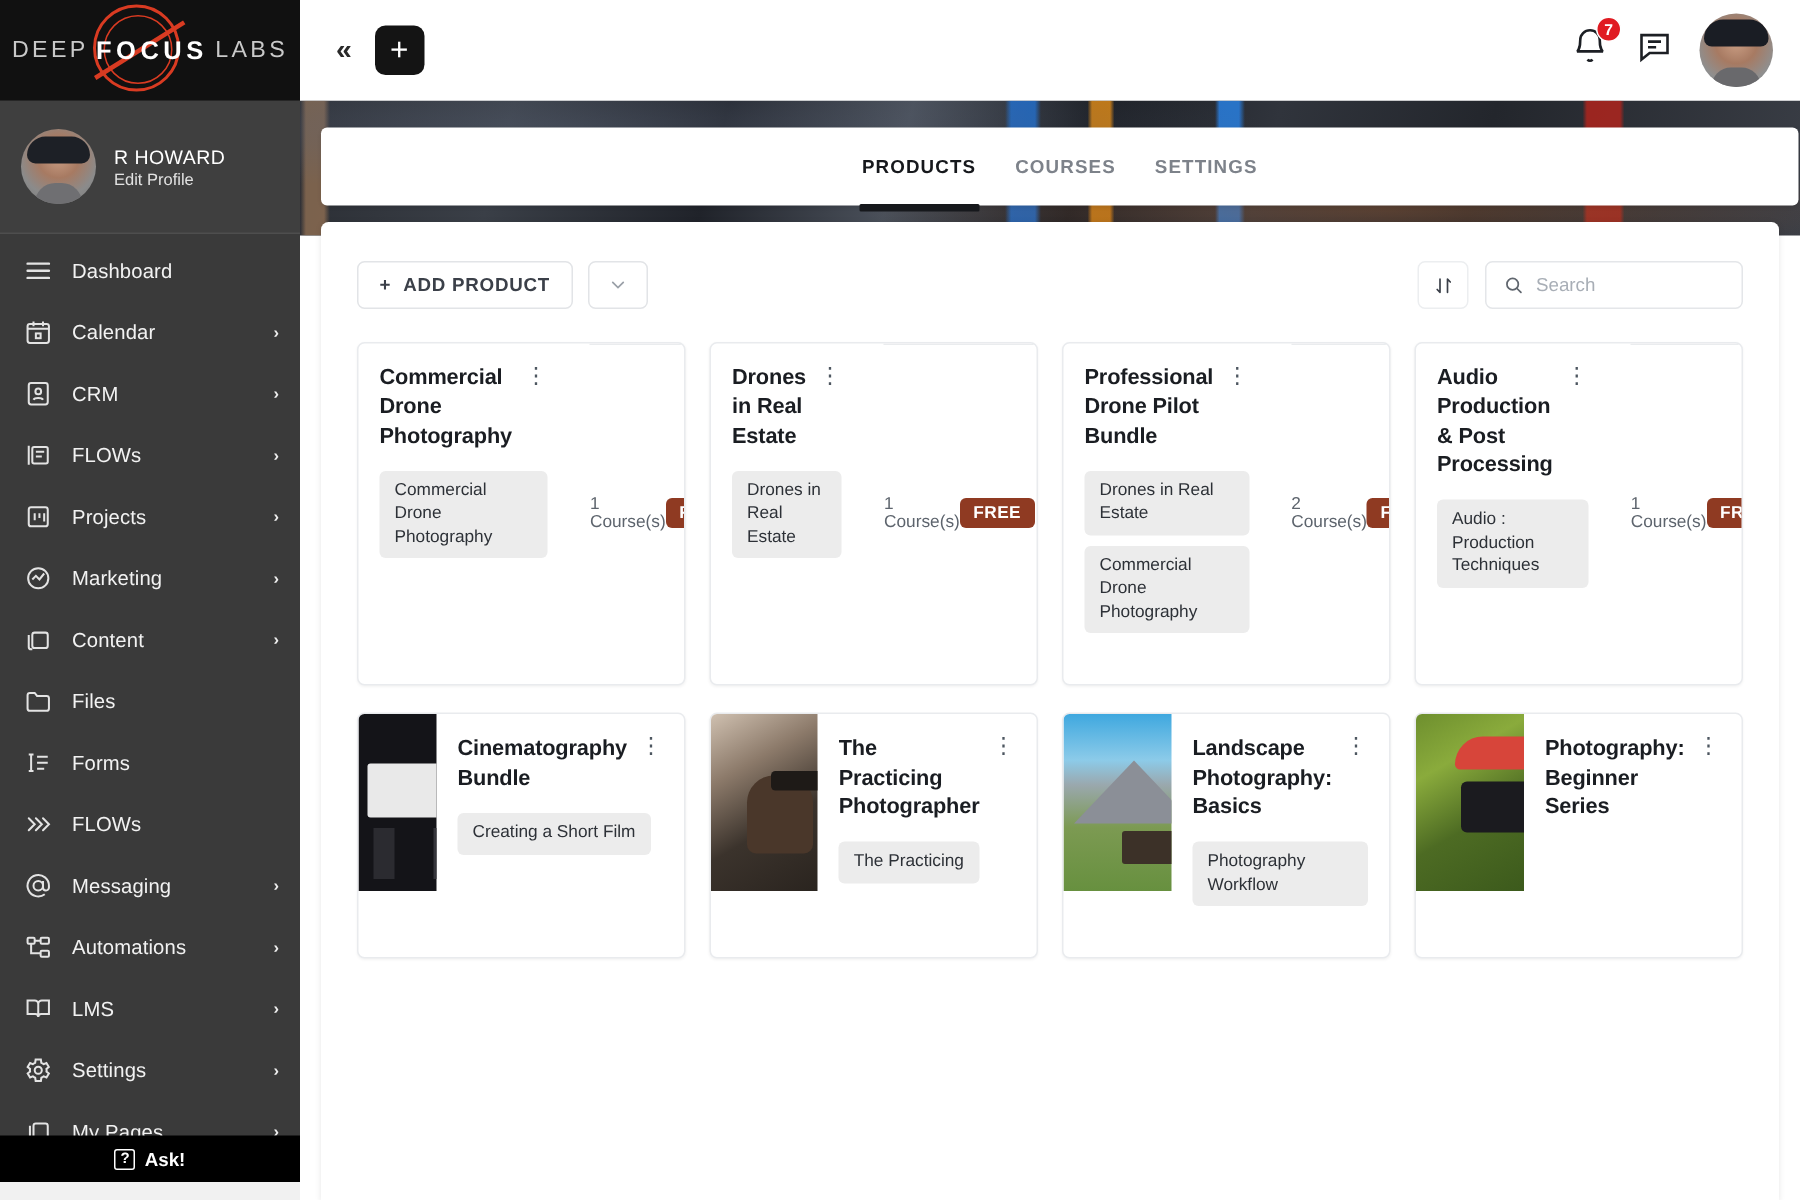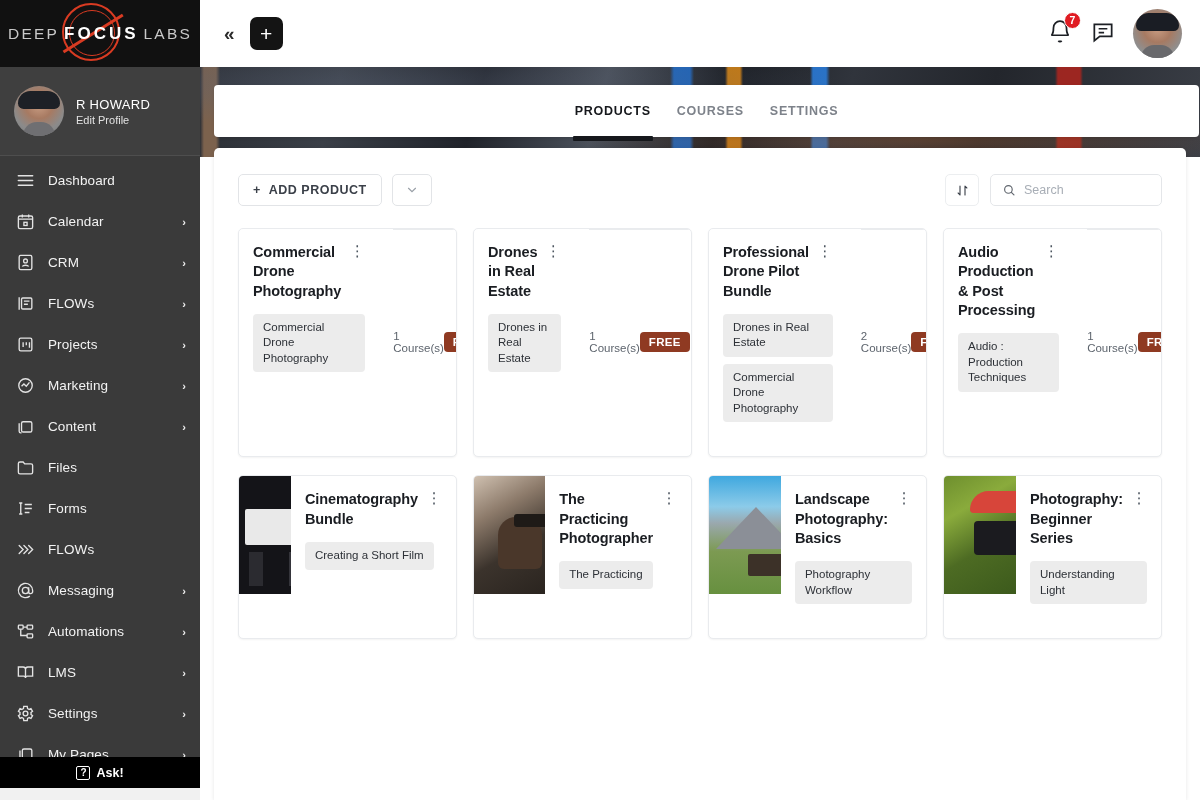--- a/index.html
+++ b/index.html
@@ -712,23 +712,20 @@
 
         </div>
 
         <div class="card">
           <div class="thumb t-photog"></div>
           <div class="card-body">
             <div class="card-head">
               <div class="card-title">Photography: Beginner Series</div>
               <div class="kebab">⋮</div>
             </div>
-            <div class="tags">
-              <span class="tag">Understanding Light</span>
-            </div>
             <div class="spacer"></div>
           </div>
 
         </div>
 
       </div>
     </div>
   </section>
 </div>
 

